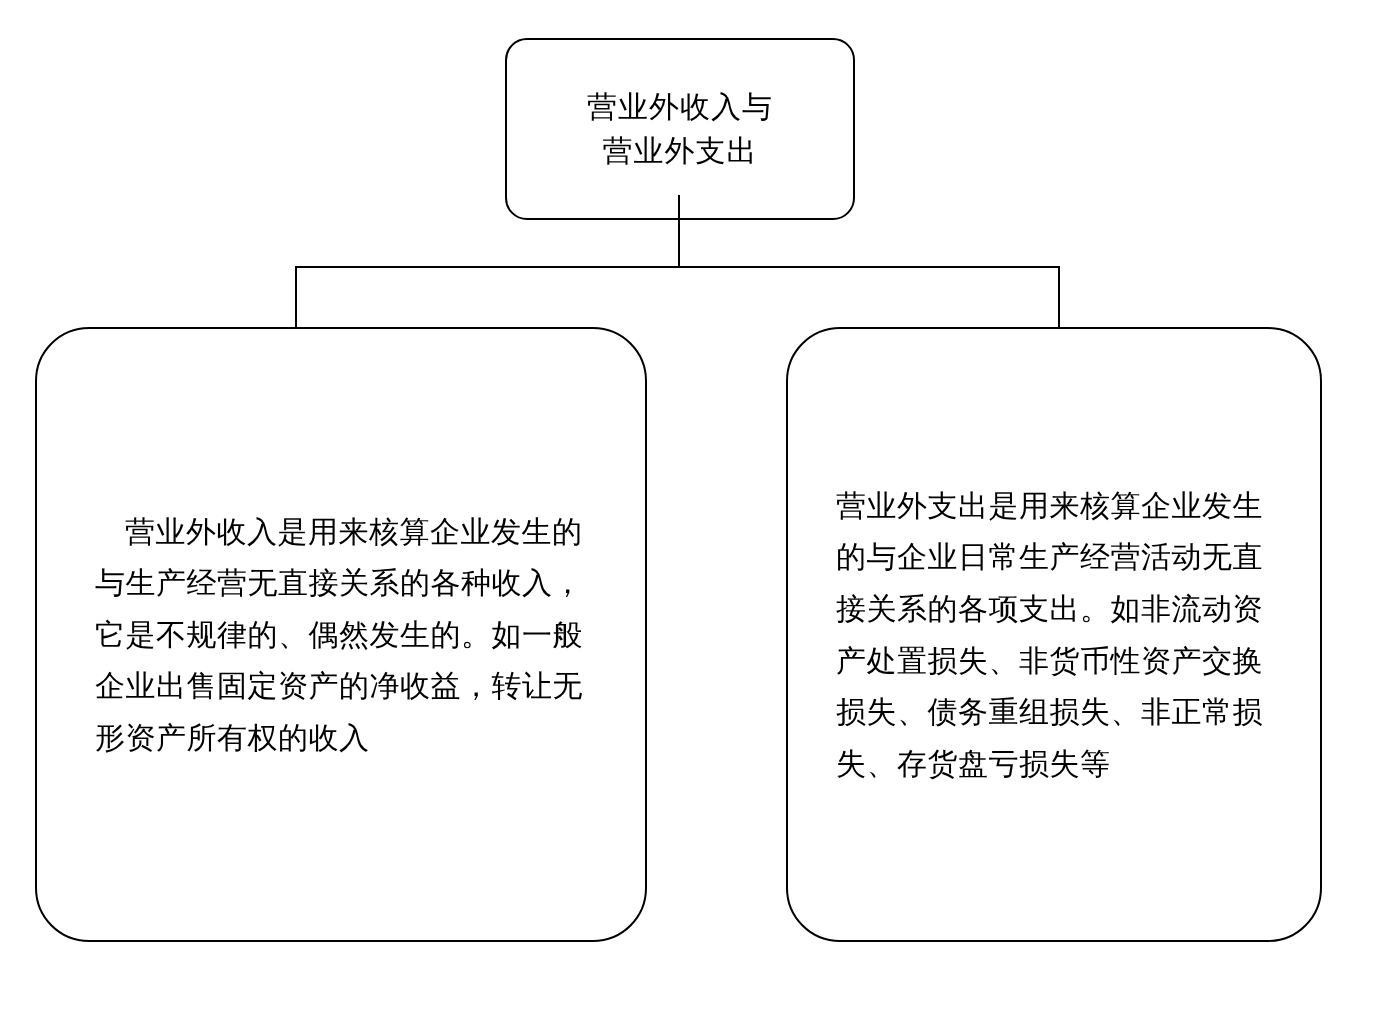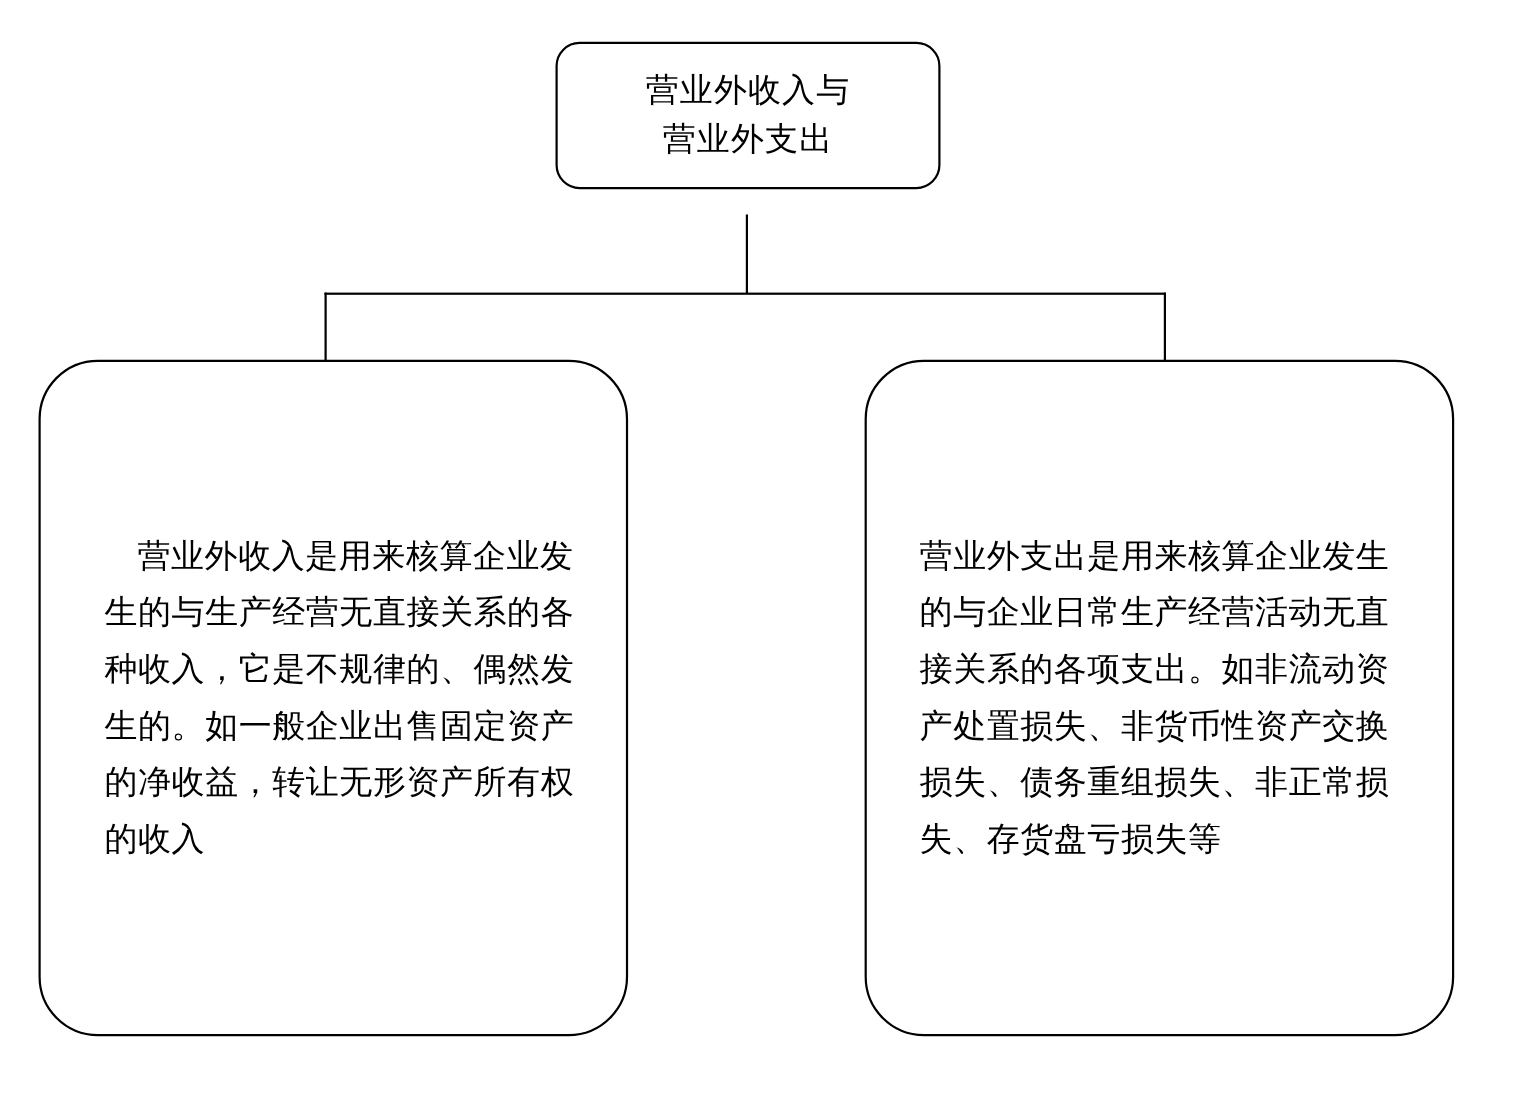--- a/index.html
+++ b/index.html
@@ -20,21 +20,21 @@
     position: absolute;
     inset: 0;
   }
 
   
   .node-root {
     position: absolute;
     left: 505px;
     top: 38px;
     width: 350px;
-    height: 134px;
+    height: 182px;
     border: 2px solid #000;
     border-radius: 22px;
     box-sizing: border-box;
     background: #fff;
     display: flex;
     align-items: center;
     justify-content: center;
   }
   .node-root .root-text {
     text-align: center;
@@ -89,21 +89,21 @@
     line-height: 1.72;
     letter-spacing: 0.5px;
     text-align: left;
     width: 100%;
     box-sizing: border-box;
   }
 
   .node-left {
     left: 35px;
     top: 327px;
-    width: 536px;
+    width: 612px;
     height: 615px;
   }
   .node-left .leaf-text {
     padding: 0 40px 0 58px;
     text-indent: 30px;
   }
 
   .node-right {
     left: 786px;
     top: 327px;

